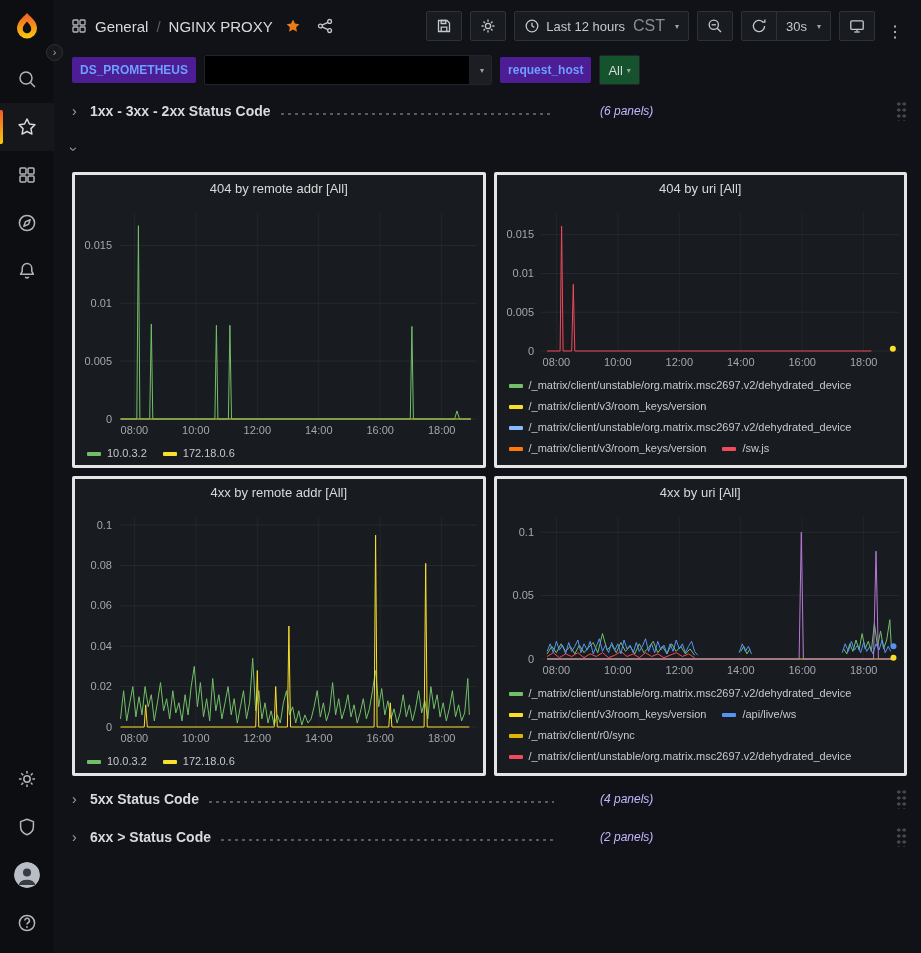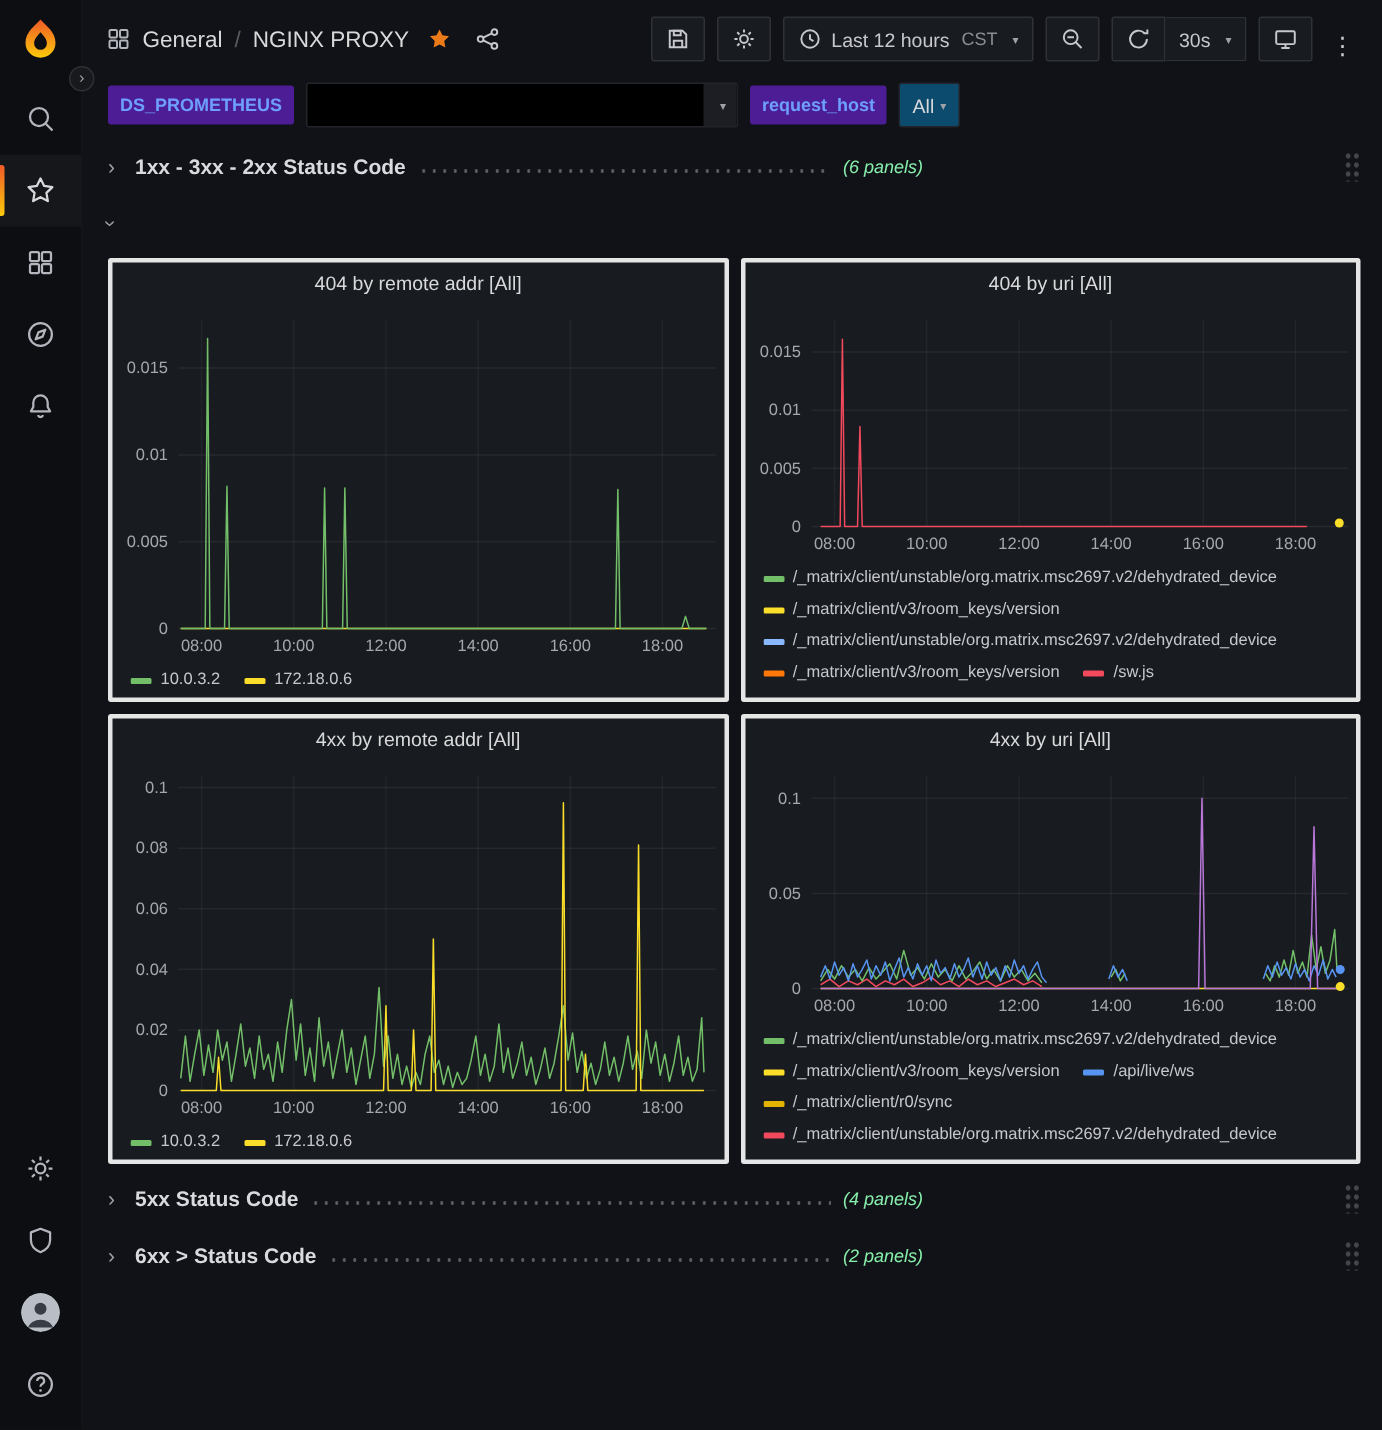--- a/index.html
+++ b/index.html
@@ -52,55 +52,55 @@
   .tb-right { display: flex; align-items: flex-end; }
   .tb-btn {
     display: inline-flex; align-items: center; gap: 6px; height: 30px; padding: 0 9px;
     background: #181b1f; border: 1px solid #2e3136; border-radius: 2px;
     color: #c7c8cd; margin-left: 8px; white-space: nowrap;
   }
   .btn-group { display: inline-flex; margin-left: 8px; }
   .btn-group .tb-btn { margin-left: 0; }
   .btn-group .tb-btn + .tb-btn { border-left: none; border-radius: 0 2px 2px 0; }
   .btn-group .tb-btn:first-child { border-radius: 2px 0 0 2px; }
-  .tz { font-size: 12px; color: #8a8d94; margin-left: 2px; }
+  .tz { font-size: 16px; color: #8a8d94; margin-left: 2px; }
   .caret { font-size: 8px; color: #9fa2a8; margin-left: 4px; }
   .kebab { font-size: 16px; color: #c7c8cd; padding: 0 6px; margin-left: 6px; }
 
   
   .subbar {
     height: 36px; flex: 0 0 36px; display: flex; align-items: center;
     padding: 0 16px 0 17px; gap: 8px;
   }
   .var-label {
     color: #6e9fff; font-size: 12px; font-weight: 700;
     padding: 6px 8px; background: #4c1d95; border-radius: 2px;
   }
   .var-select {
     height: 30px; display: inline-flex; align-items: center; cursor: pointer;
     border-radius: 2px; overflow: hidden; border: 1px solid #22242a;
   }
   .var-select.redacted { width: 288px; background: #000; justify-content: flex-end; }
   .var-select.redacted .caret-cell { background: #1c1e23; align-self: stretch; display: flex; align-items: center; padding: 0 7px; }
-  .var-select.small { background: #0c4a6e; padding: 0 8px; color: #d8d9da; font-size: 13px; justify-content: flex-end; }
+  .var-select.small { background: #14532d; padding: 0 8px; color: #d8d9da; font-size: 13px; justify-content: flex-end; }
 
   
   .dashboard { flex: 1; padding: 8px 14px 0 17px; overflow: hidden; }
   .row-header { display: flex; align-items: center; height: 30px; margin-bottom: 8px; cursor: pointer; }
   .chev { width: 18px; font-size: 14px; color: #9fa2a8; }
   .chev .glyph { display: inline-block; }
   .chev.down .glyph { transform: rotate(90deg); }
   .row-lead { display: flex; align-items: center; width: 472px; min-width: 0; }
   .row-title { font-size: 14px; font-weight: 700; color: #d9dadd; white-space: nowrap; }
   .row-dots {
     flex: 1; height: 4px; margin: 6px 8px 0;
     background-image: radial-gradient(circle, #5b5d64 1.1px, transparent 1.3px);
     background-size: 7px 4px; background-repeat: repeat-x; background-position: 0 50%;
   }
-  .row-count { font-style: italic; font-size: 12px; color: #86efac; white-space: nowrap; }
+  .row-count { font-style: italic; font-size: 12px; color: #c4b5fd; white-space: nowrap; margin-left: 38px; }
   .drag-handle {
     margin-left: auto; width: 11px; height: 20px; cursor: grab;
     background-image: radial-gradient(circle, #43464d 1.5px, transparent 1.7px);
     background-size: 5.5px 6px;
   }
 
   .panel-grid { display: grid; grid-template-columns: 1fr 1fr; gap: 8px; margin: 0 0 8px; }
   .panel {
     background: #181b1f; border: 3px solid #e5e5e5; border-radius: 2px; overflow: hidden;
     display: flex; flex-direction: column;

